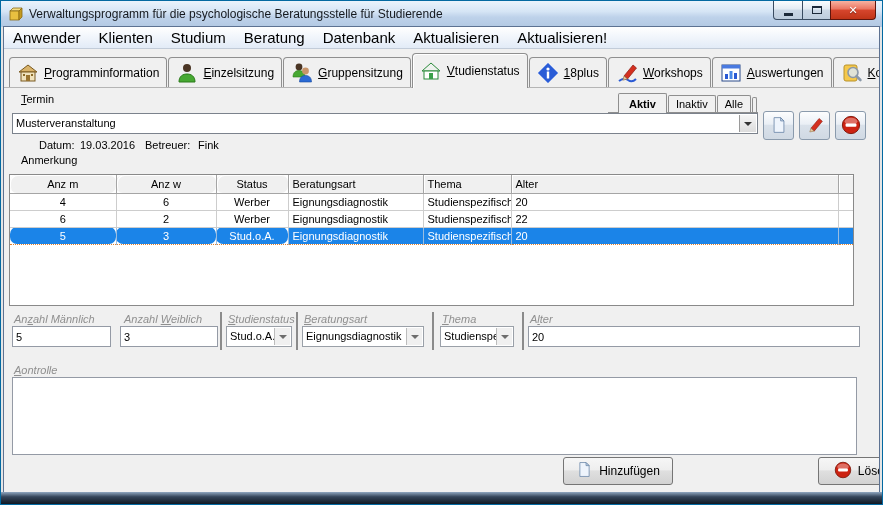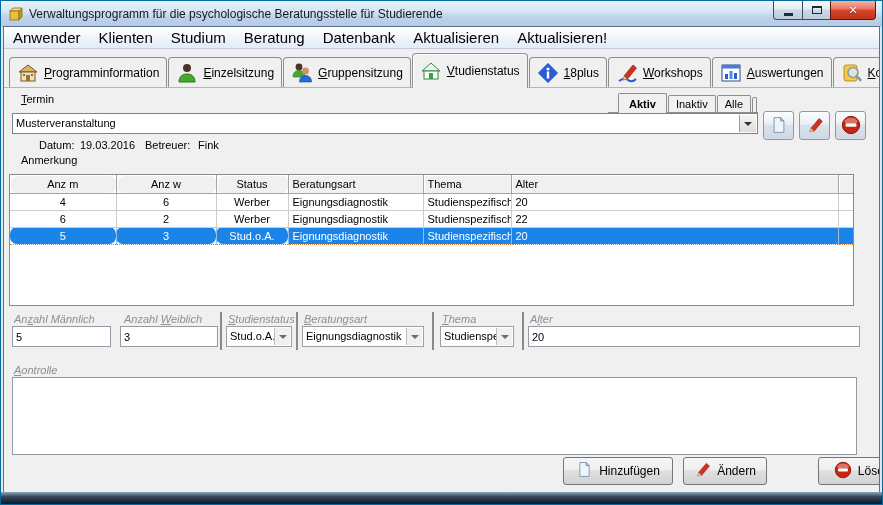--- a/index.html
+++ b/index.html
@@ -370,28 +370,20 @@
       <textarea class="notes" readonly="" style=""></textarea>
 
       <div class="actbtn" style="left:559px;width:110px;">
         <span>
           <svg width="17" height="17" viewBox="0 0 22 22">
             <path d="M5 2 h8 l4 4 v14 h-12 z" fill="#eef4fc" stroke="#6a86a8"></path>
             <path d="M13 2 l4 4 h-4 z" fill="#c8d8ec" stroke="#6a86a8"></path>
           </svg></span>
         <span>Hinzufügen</span>
       </div>
-      <div class="actbtn" style="left:679px;width:84px;">
-        <span>
-          <svg width="17" height="17" viewBox="0 0 22 22">
-            <path d="M6 15 L16 3 L20 6.5 L10 18.5 Z" fill="#d43020" stroke="#8a1a10" stroke-width="0.7"></path>
-            <path d="M6 15 L4.6 19.5 L10 18.5 Z" fill="#e8c8a0" stroke="#8a6a40" stroke-width="0.6"></path>
-          </svg></span>
-        <span>Ändern</span>
-      </div>
       <div class="actbtn" style="left:814px;width:101px;">
         <span>
           <svg width="18" height="18" viewBox="0 0 22 22">
             <circle cx="11" cy="11" r="9.5" fill="#cc2211" stroke="#7a1508"></circle>
             <ellipse cx="11" cy="7" rx="7" ry="4" fill="#ffffff" opacity="0.35"></ellipse>
             <rect x="5" y="9.3" width="12" height="3.6" rx="1.2" fill="#fff"></rect>
           </svg></span>
         <span>Löschen</span>
       </div>
 

